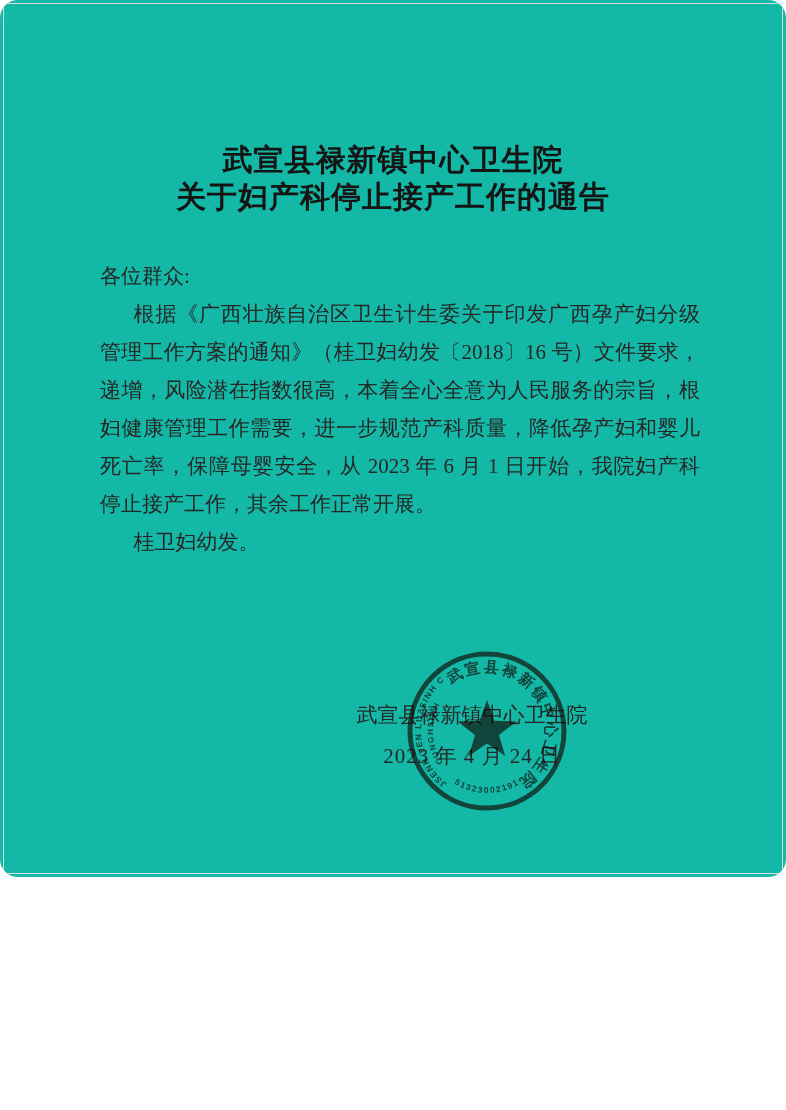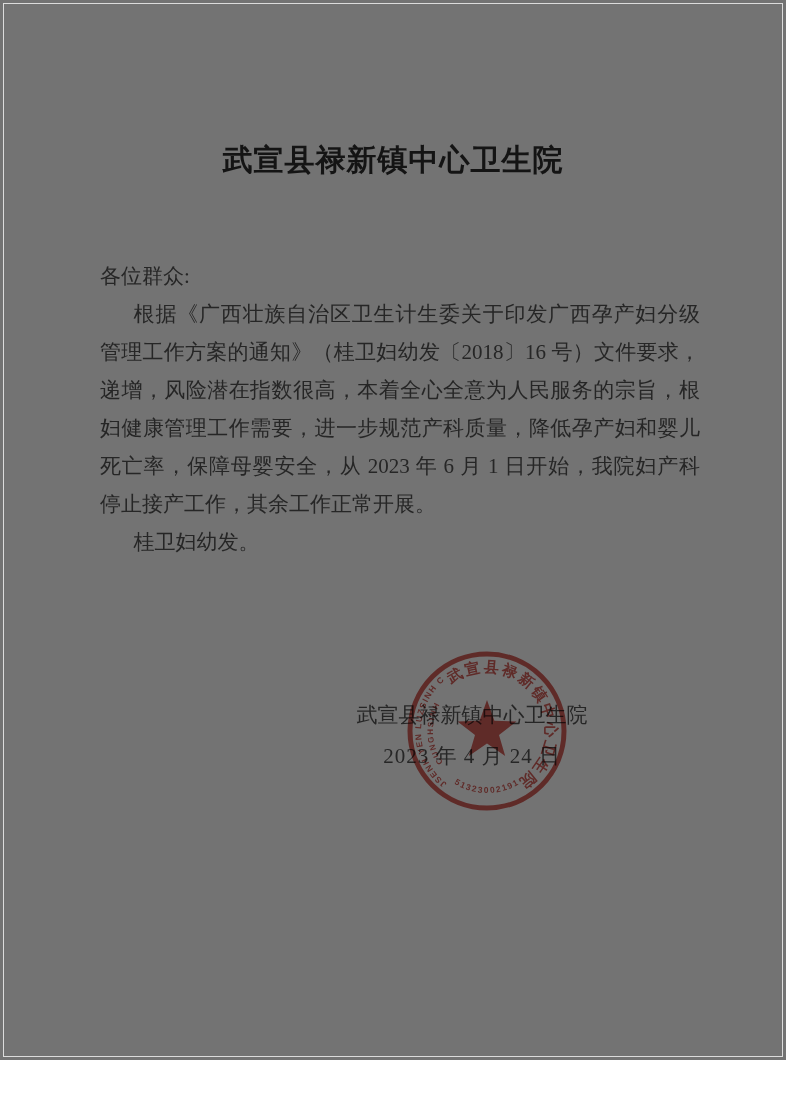--- a/index.html
+++ b/index.html
@@ -3,25 +3,26 @@
 <meta charset="utf-8">
 <style>
   html, body {
     margin: 0;
     padding: 0;
     background: #ffffff;
   }
   .page {
     position: relative;
     width: 786px;
-    height: 1060px;
-    background: #737373;
+    height: 877px;
+    background: #14b8a6;
     overflow: hidden;
     font-family: "Liberation Serif", "DejaVu Serif", serif;
     color: #262626;
+    border-radius: 18px;
   }
   .scan-edge {
     position: absolute;
     left: 3px; top: 3px; right: 3px; bottom: 3px;
     border: 1px solid #dcdcdc;
     pointer-events: none;
   }
   .title-block {
     position: absolute;
     left: 0; top: 141px;
@@ -77,20 +78,21 @@
 </style>
 </head>
 <body>
 
 <div class="page">
 
   <div class="scan-edge"></div>
 
   <div class="title-block">
     <div>武宣县禄新镇中心卫生院</div>
+    <div>关于妇产科停止接产工作的通告</div>
   </div>
 
   <div class="body-block">
     <div class="bline">各位群众:</div>
     <div>
         <div class="bline indent fill">根据《广西壮族自治区卫生计生委关于印发广西孕产妇分级</div>
         <div class="bline fill">管理工作方案的通知》（桂卫妇幼发〔2018〕16 号）文件要求，</div>
         <div class="bline fill">递增，风险潜在指数很高，本着全心全意为人民服务的宗旨，根</div>
         <div class="bline fill">妇健康管理工作需要，进一步规范产科质量，降低孕产妇和婴儿</div>
         <div class="bline fill">死亡率，保障母婴安全，从 2023 年 6 月 1 日开始，我院妇产科</div>

